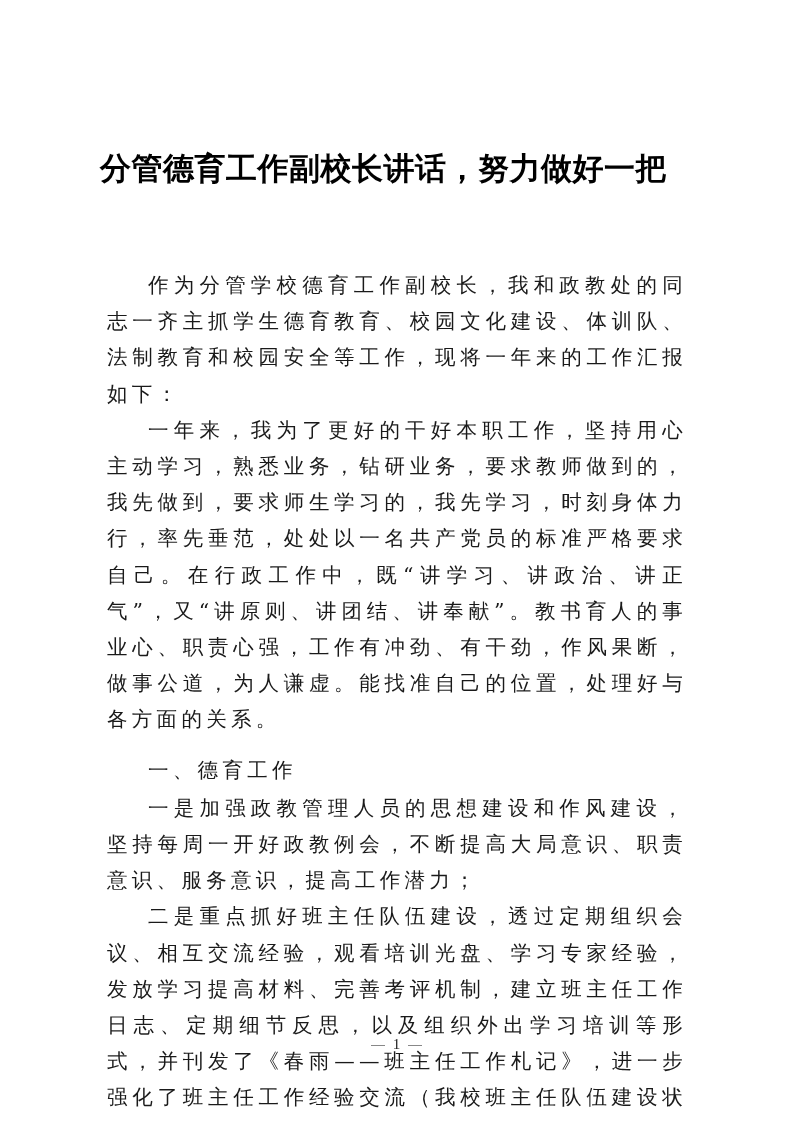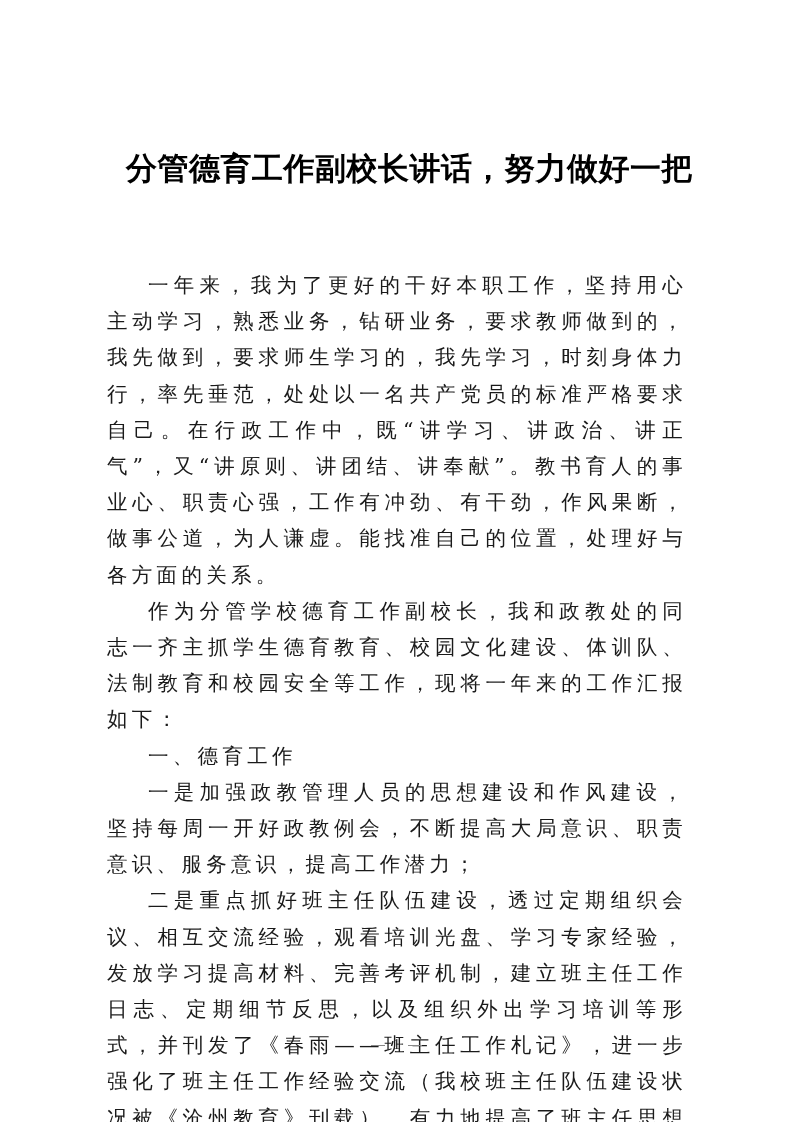--- a/index.html
+++ b/index.html
@@ -3,21 +3,21 @@
 <meta charset="utf-8">
 <style>
   html, body { margin: 0; padding: 0; background: #ffffff; }
   body { width: 793px; height: 1122px; position: relative; overflow: hidden; }
   .page {
     position: absolute; left: 0; top: 0; width: 793px; height: 1122px;
     background: #ffffff; color: #111111;
   }
   .title {
     position: absolute; left: 100px; top: 148px; width: 593px;
-    text-align: right;
+    text-align: left;
     font-family: "DejaVu Sans", sans-serif;
     font-weight: bold;
     font-size: 31px;
     line-height: 41px;
     letter-spacing: 0.5px;
     color: #000000;
     margin: 0;
   }
   .body {
     position: absolute; left: 107px; top: 267px; width: 580px;
@@ -26,39 +26,39 @@
     line-height: 36.2px;
     color: #1a1a1a;
     letter-spacing: 4.3px;
   }
   .body p {
     margin: 0;
     text-indent: 41px;
     text-align: justify;
     text-align-last: left;
   }
-  .body p.heading { font-family: Liberation Serif, serif; }
+  .body p.heading { font-family: Liberation Mono, monospace; margin-top: 16px; }
   .lead { font-family: "DejaVu Sans", sans-serif; font-weight: normal; }
   .footer {
     position: absolute; left: 0; top: 1036px; width: 793px; text-align: center;
     font-family: "Liberation Serif", serif; font-size: 15px; color: #222;
   }
   .footer .dash { display: inline-block; width: 14px; height: 1px; background: #888; vertical-align: middle; margin: 0 8px; }
 </style>
 </head>
 <body>
 
 <div class="page">
   <h1 class="title">
     <div>分管德育工作副校长讲话，努力做好一把</div>
   </h1>
 
   <div class="body">
+    <p>作为分管学校德育工作副校长，我和政教处的同志一齐主抓学生德育教育、校园文化建设、体训队、法制教育和校园安全等工作，现将一年来的工作汇报如下：</p>
     <p>一年来，我为了更好的干好本职工作，坚持用心主动学习，熟悉业务，钻研业务，要求教师做到的，我先做到，要求师生学习的，我先学习，时刻身体力行，率先垂范，处处以一名共产党员的标准严格要求自己。在行政工作中，既“讲学习、讲政治、讲正气”，又“讲原则、讲团结、讲奉献”。教书育人的事业心、职责心强，工作有冲劲、有干劲，作风果断，做事公道，为人谦虚。能找准自己的位置，处理好与各方面的关系。</p>
-    <p>作为分管学校德育工作副校长，我和政教处的同志一齐主抓学生德育教育、校园文化建设、体训队、法制教育和校园安全等工作，现将一年来的工作汇报如下：</p>
     <p class="heading">一、德育工作</p>
     <p><span class="lead">一是</span><span>加强政教管理人员的思想建设和作风建设，坚持每周一开好政教例会，不断提高大局意识、职责意识、服务意识，提高工作潜力；</span></p>
     <p><span class="lead">二是</span><span>重点抓好班主任队伍建设，透过定期组织会议、相互交流经验，观看培训光盘、学习专家经验，发放学习提高材料、完善考评机制，建立班主任工作日志、定期细节反思，以及组织外出学习培训等形式，并刊发了《春雨——班主任工作札记》，进一步强化了班主任工作经验交流（我校班主任队伍建设状况被《沧州教育》刊载），有力地提高了班主任思想素质和管理</span></p>
   </div>
 
   <div class="footer">
     <span class="dash"></span><span>1</span><span class="dash"></span>
   </div>
 </div>
 

